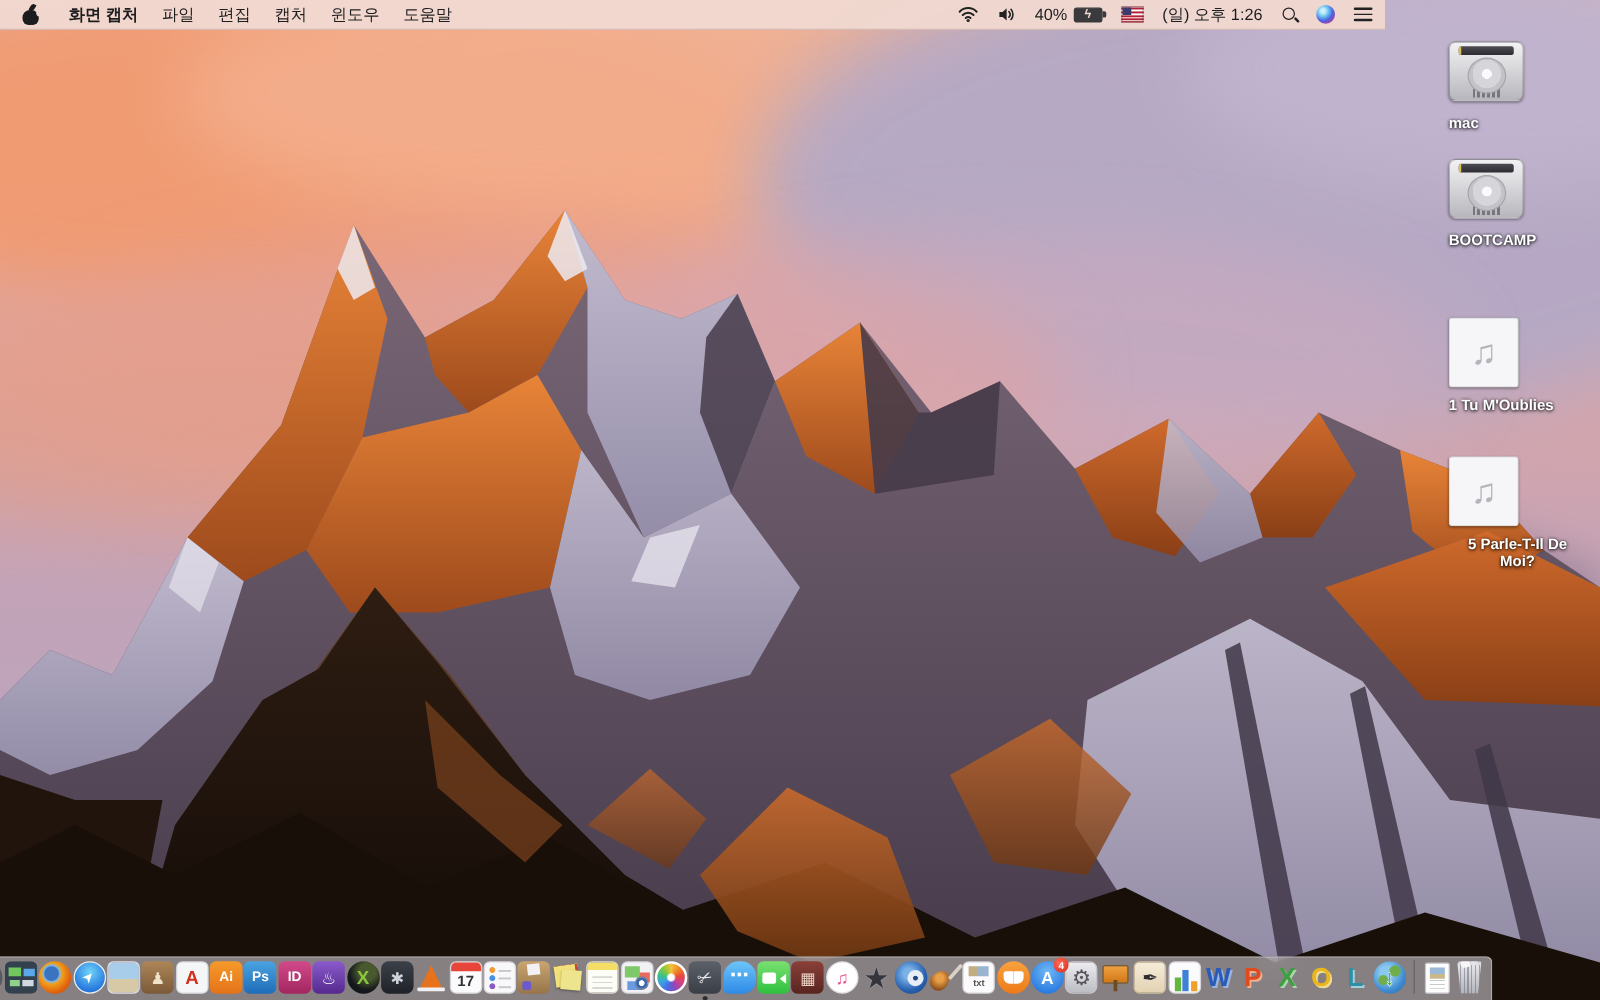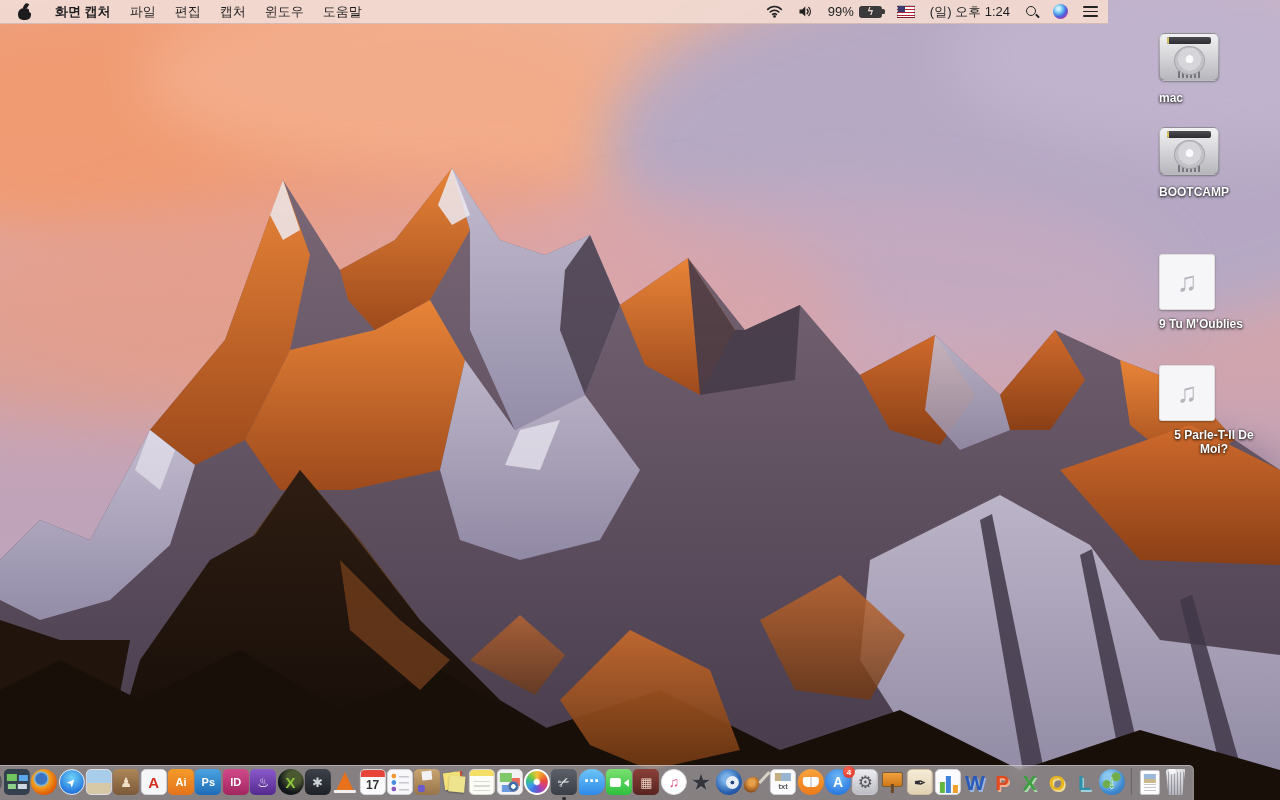--- a/index.html
+++ b/index.html
@@ -353,27 +353,27 @@
         </svg>
       </span>
       <span class="mb-ico">
         <svg width="15" height="13" viewBox="0 0 14 13">
           <path d="M1 4.5 H3.6 L6.8 1.6 V11.4 L3.6 8.5 H1 Z" fill="#222"></path>
           <path d="M8.6 4.2 A3.4 3.4 0 0 1 8.6 8.8" fill="none" stroke="#222" stroke-width="1.3" stroke-linecap="round"></path>
           <path d="M10.3 2.4 A6.2 6.2 0 0 1 10.3 10.6" fill="none" stroke="#222" stroke-width="1.3" stroke-linecap="round"></path>
         </svg>
       </span>
       <span class="batwrap">
-        <span>99%</span>
+        <span>40%</span>
         <span class="battery">
           <span class="bolt">ϟ</span>
         </span>
       </span>
       <span class="flag"></span>
-      <span>(일) 오후 1:24</span>
+      <span>(일) 오후 1:26</span>
       <span class="mag"></span>
       <span class="siri-orb"></span>
       <span class="nc">
           <b></b>
           <b></b>
           <b></b>
         </span>
     </div>
   </header>
 
@@ -381,21 +381,21 @@
       <div class="desk-item p-mac">
         <span class="hard-drive"></span>
         <div class="desk-label">mac</div>
       </div>
       <div class="desk-item p-bootcamp">
         <span class="hard-drive"></span>
         <div class="desk-label">BOOTCAMP</div>
       </div>
       <div class="desk-item p-audio1">
         <span class="music-file">♫</span>
-        <div class="desk-label">9 Tu M'Oublies</div>
+        <div class="desk-label">1 Tu M'Oublies</div>
       </div>
       <div class="desk-item p-audio2">
         <span class="music-file">♫</span>
         <div class="desk-label">5 Parle-T-Il De Moi?</div>
       </div>
     </div>
 
   <div id="dock">
       <div class="dock-item">
         <span class="dk i-finder" data-glyph=""></span>

